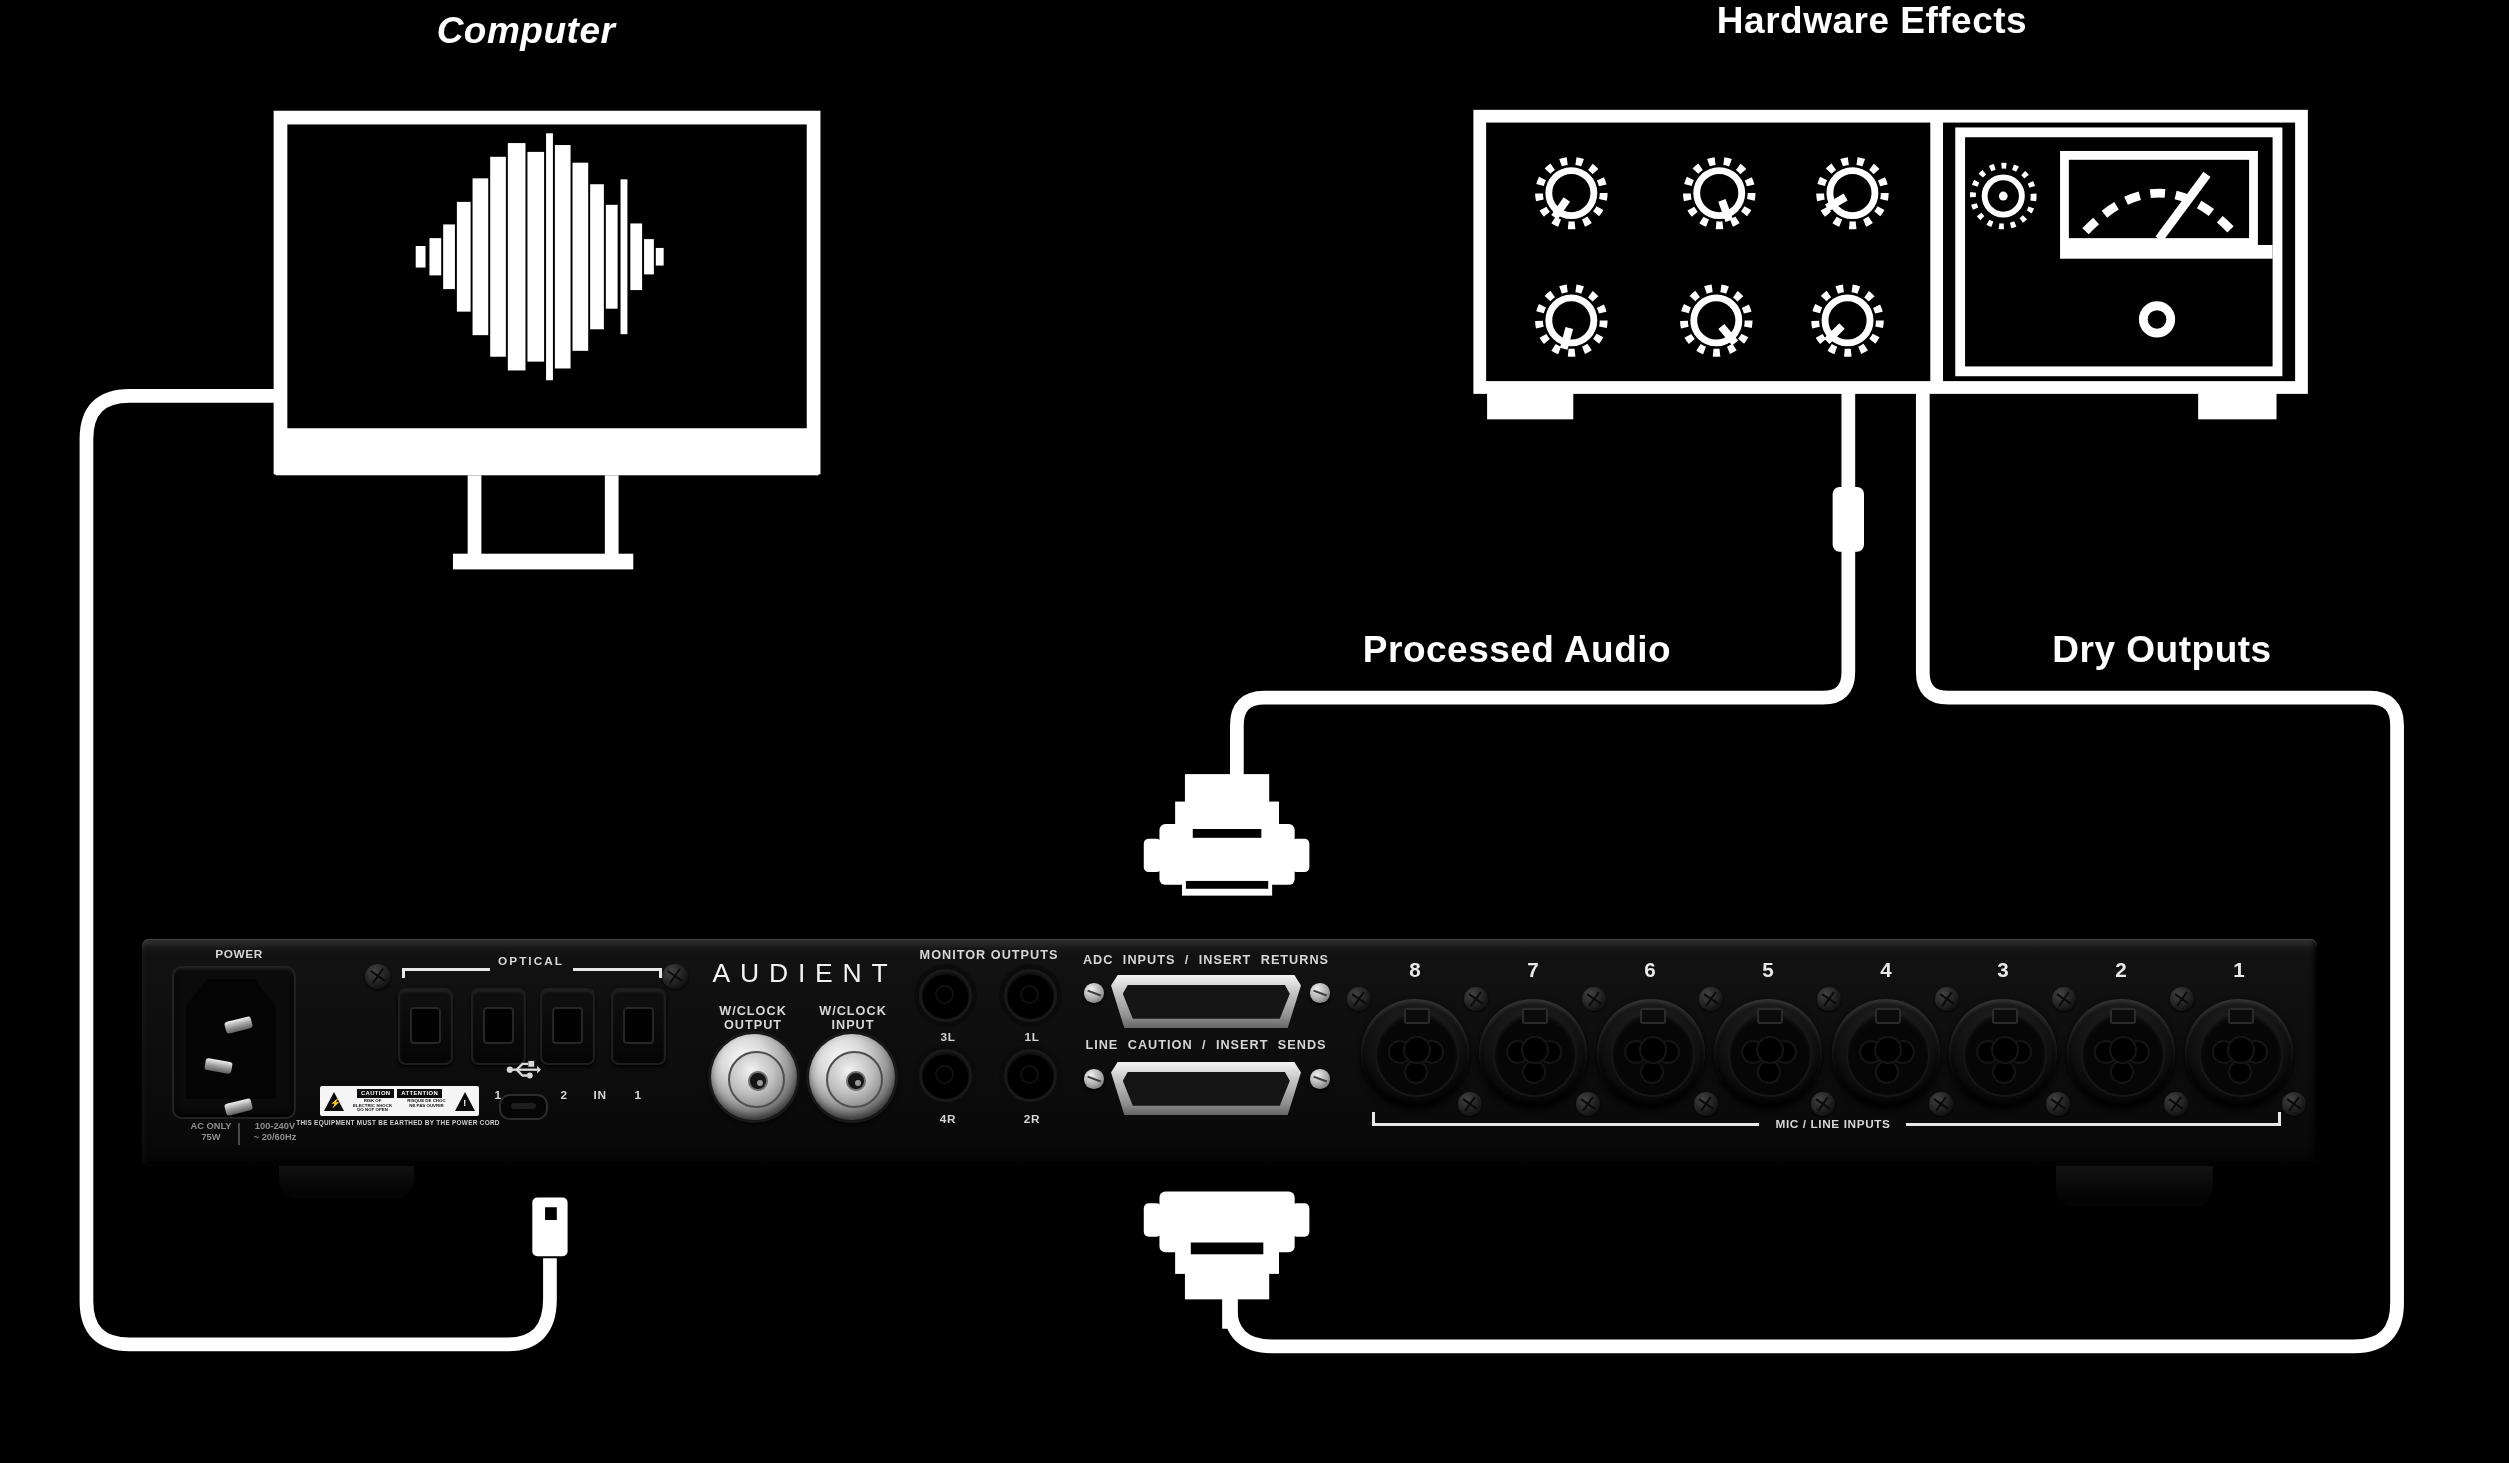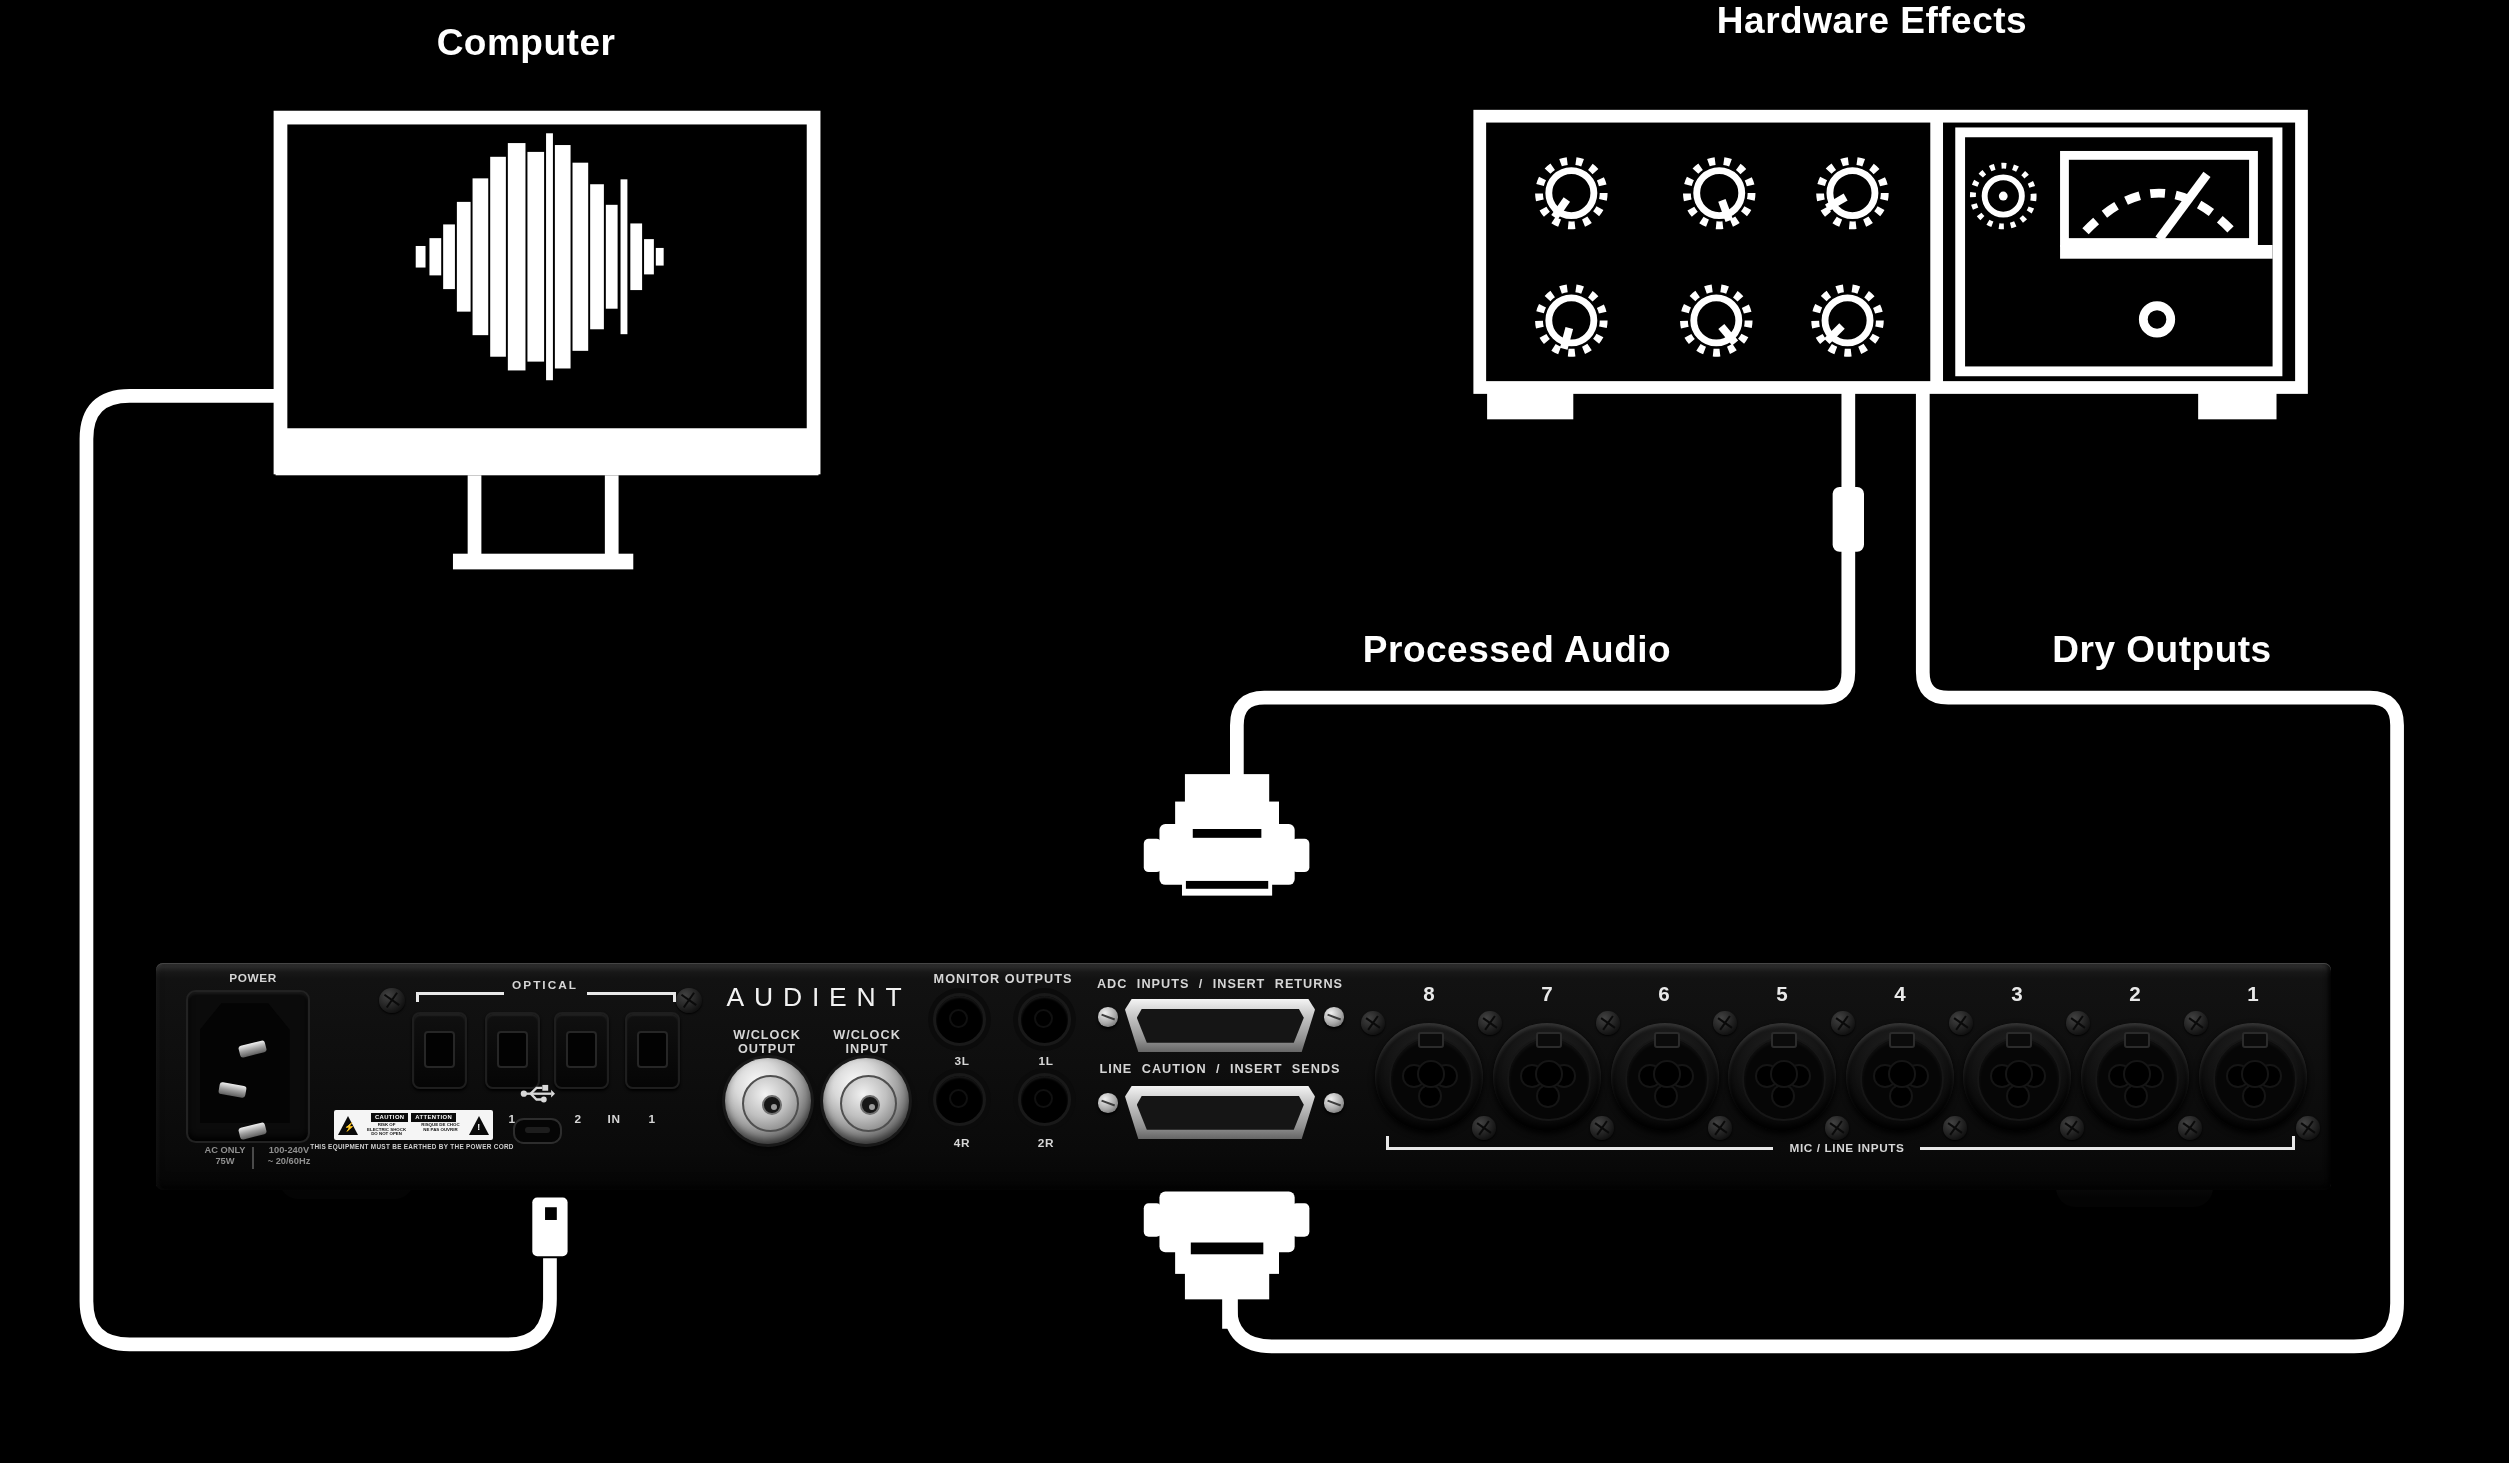--- a/index.html
+++ b/index.html
@@ -9,26 +9,26 @@
   svg{display:block;}
 
   
   .dlabel{position:absolute;transform:translateX(-50%);font-size:37px;font-weight:bold;
           letter-spacing:0.5px;color:#fff;white-space:nowrap;}
 
   
   #cables{position:absolute;left:0;top:0;z-index:1;}
 
   
-  .unit{position:absolute;left:156px;top:939px;width:2175px;height:227px;z-index:3;
+  .unit{position:absolute;left:142px;top:939px;width:2175px;height:227px;z-index:3;
         border-radius:6.9px;
         background:linear-gradient(180deg,#2c2c2c 0px,#181818 8.8px,#121212 15.7px,#0e0e0e 45%,#0a0a0a 82%,#060606 100%);
         box-shadow:inset 0 1px 0 #454545, inset 0 13.7px 9.8px -9.8px rgba(255,255,255,.06),
                    inset 2.9px 0 3.9px rgba(255,255,255,.04), inset -2.9px 0 3.9px rgba(0,0,0,.8),
-                   inset 0 -9.8px 13.7px -7.8px #000;margin-top:24px;}
+                   inset 0 -9.8px 13.7px -7.8px #000;}
   .unit-foot{position:absolute;z-index:2;background:linear-gradient(180deg,#151515,#040404 80%);
              border-radius:0 0 19.6px 19.6px;}
 
   .ptext{position:absolute;transform:translateX(-50%);white-space:nowrap;color:#d6d6d6;
          font-weight:bold;}
   .lab13{font-size:12.7px;letter-spacing:1px;}
   .lab12{font-size:11.8px;letter-spacing:0.6px;}
   .brand{font-size:26.5px;font-weight:500;letter-spacing:9.8px;color:#f2f2f2;}
   .chnum{font-size:20.6px;letter-spacing:0;color:#e9e9e9;}
   .spec{font-size:9.3px;line-height:10.8px;font-weight:bold;color:#8f8f8f;text-align:center;
@@ -156,21 +156,21 @@
       <rect x="1167" y="1228" width="18" height="34" rx="5" fill="#ffffff"></rect>
       <rect x="1318" y="1228" width="18" height="34" rx="5" fill="#ffffff"></rect>
       <rect x="1183" y="1216" width="138" height="62" rx="6" fill="#ffffff"></rect>
       <rect x="1199" y="1274" width="106" height="26" fill="#ffffff"></rect>
       <rect x="1209" y="1296" width="86" height="30" fill="#ffffff"></rect>
       <rect x="1247" y="1322" width="16" height="34" fill="#ffffff"></rect>
       <rect x="1215" y="1268" width="74" height="12" fill="#000000"></rect>
     </g>
   </svg>
 
-  <div class="dlabel" style="left:526px;top:22px;">Computer</div>
+  <div class="dlabel" style="left:526px;top:10px;font-style:italic;">Computer</div>
 
   <svg class="abs" style="left:255px;top:98px;z-index:2;" width="588" height="490" viewBox="260 100 600 500">
     <rect x="286" y="120" width="544" height="357" fill="none" stroke="#ffffff" stroke-width="14"></rect>
     <rect x="281" y="437" width="554" height="48" fill="#ffffff"></rect>
     <rect x="477" y="485" width="14" height="82" fill="#ffffff"></rect>
     <rect x="617" y="485" width="14" height="82" fill="#ffffff"></rect>
     <rect x="462" y="565" width="184" height="16" fill="#ffffff"></rect>
     <g fill="#ffffff">
       <rect x="424" y="251" width="10" height="22"></rect>
       <rect x="438" y="243" width="12" height="38"></rect>

